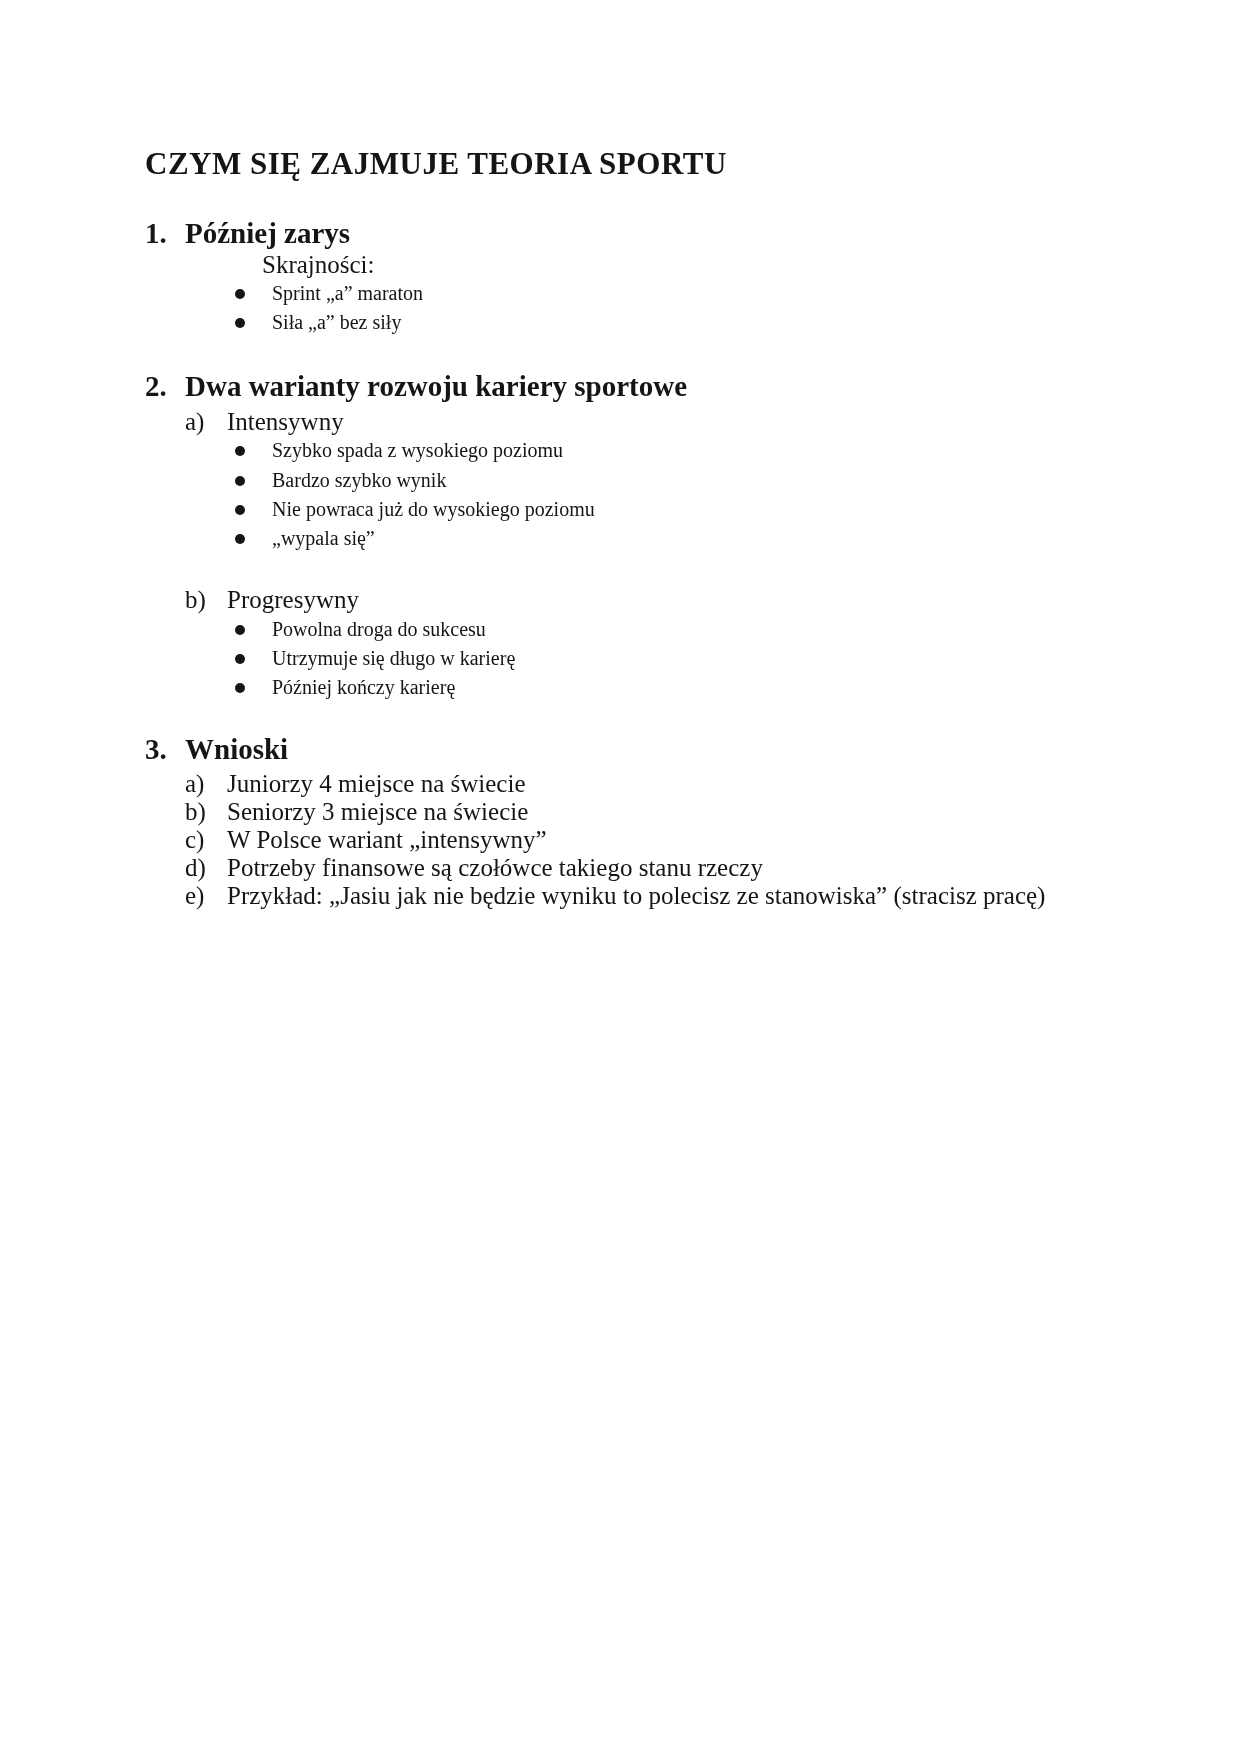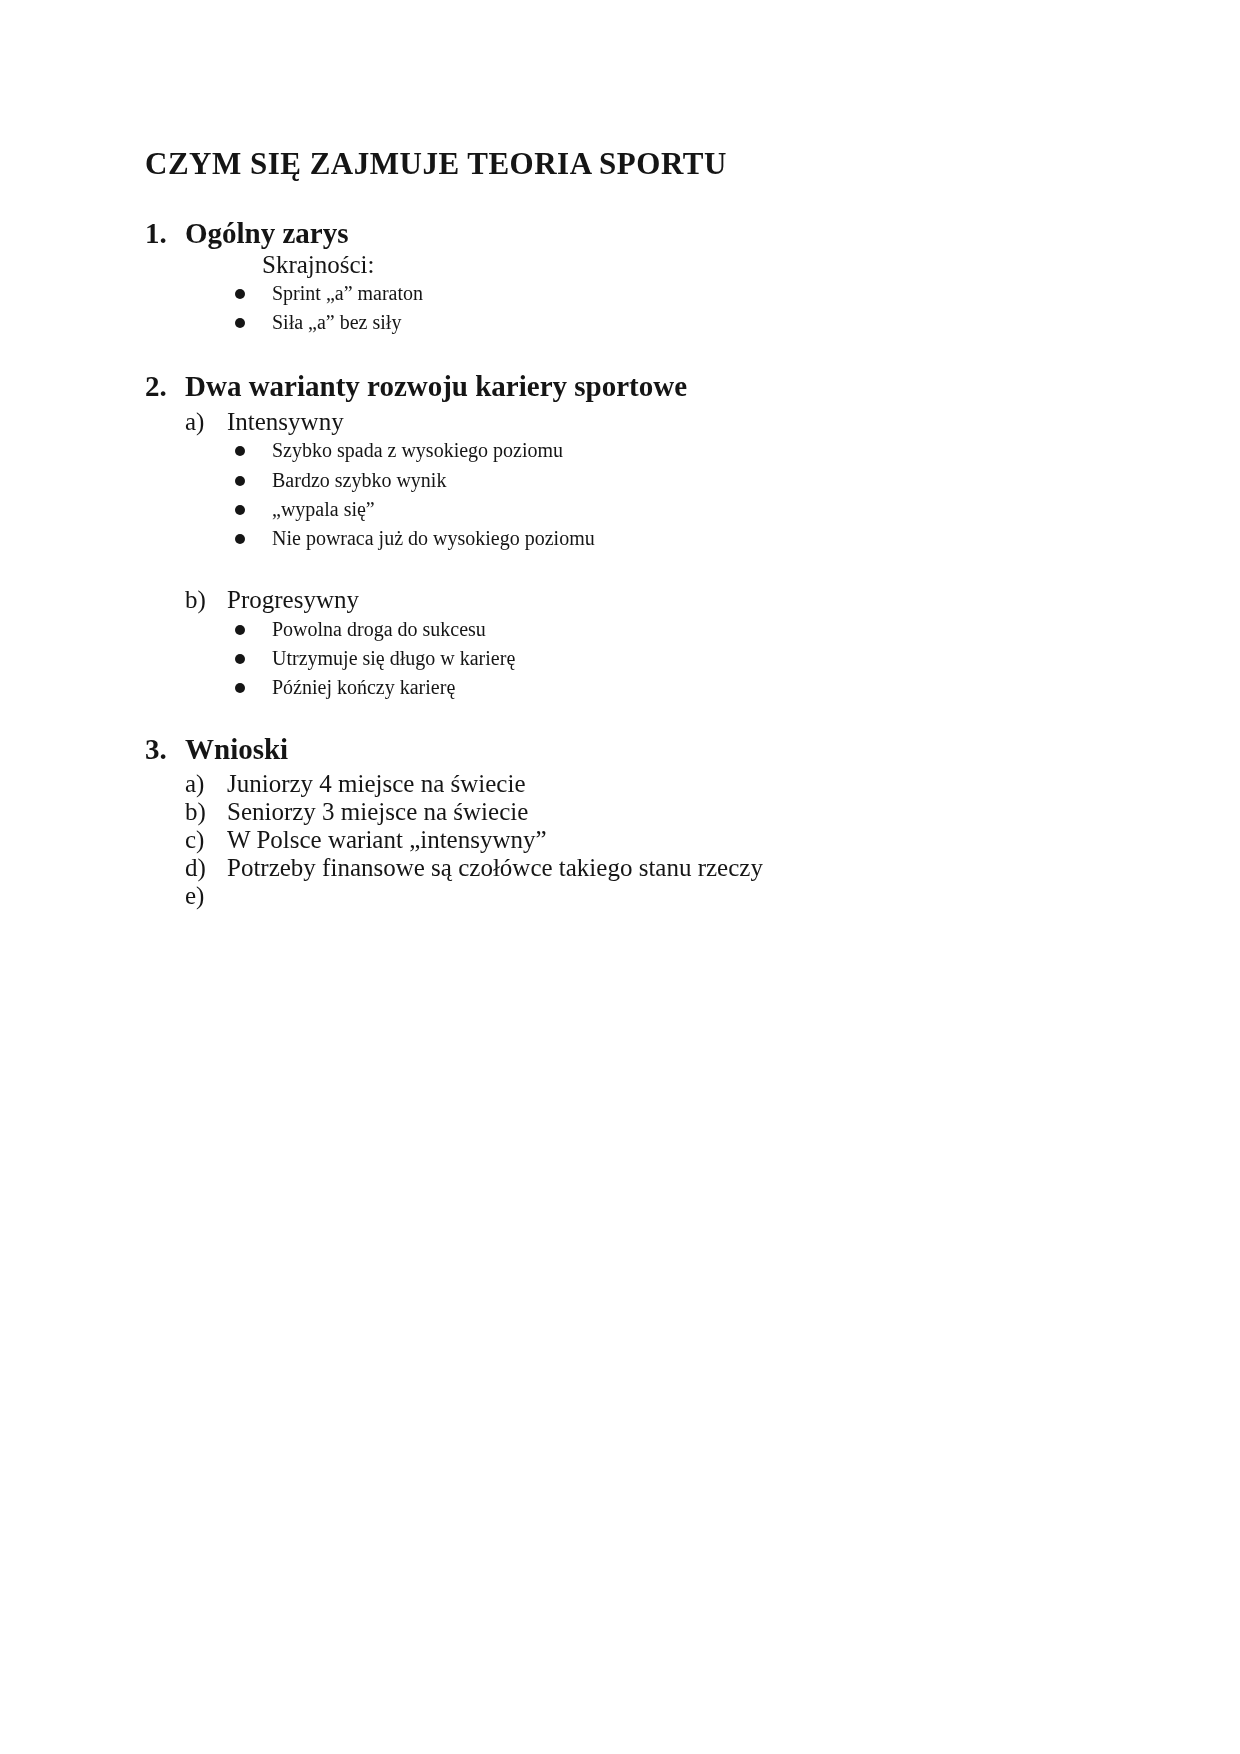--- a/index.html
+++ b/index.html
@@ -84,21 +84,21 @@
 </head>
 <body>
 
 <div class="page">
 
   <h1 class="doc-title">CZYM SIĘ ZAJMUJE TEORIA SPORTU</h1>
 
   <div class="section section-1 group-gap-a">
     <div class="section-heading-row">
       <span class="num-cell">1.</span>
-      <span>Ogólny zarys</span>
+      <span>Później zarys</span>
     </div>
     <div class="body-line intro-line">Skrajności:</div>
     <div class="bullet-row">
       <span class="dot-cell">
           <span class="dot"></span>
         </span>
       <span>Sprint „a” maraton</span>
     </div>
     <div class="bullet-row">
       <span class="dot-cell">
@@ -127,27 +127,27 @@
     <div class="bullet-row first">
       <span class="dot-cell">
           <span class="dot"></span>
         </span>
       <span>Bardzo szybko wynik</span>
     </div>
     <div class="bullet-row">
       <span class="dot-cell">
           <span class="dot"></span>
         </span>
-      <span>„wypala się”</span>
+      <span>Nie powraca już do wysokiego poziomu</span>
     </div>
     <div class="bullet-row">
       <span class="dot-cell">
           <span class="dot"></span>
         </span>
-      <span>Nie powraca już do wysokiego poziomu</span>
+      <span>„wypala się”</span>
     </div>
 
     <div class="lettered-row sub-gap">
       <span class="letter-cell">b)</span>
       <span>Progresywny</span>
     </div>
     <div class="bullet-row first">
       <span class="dot-cell">
           <span class="dot"></span>
         </span>
@@ -183,16 +183,17 @@
     <div class="lettered-row">
       <span class="letter-cell">c)</span>
       <span>W Polsce wariant „intensywny”</span>
     </div>
     <div class="lettered-row">
       <span class="letter-cell">d)</span>
       <span>Potrzeby finansowe są czołówce takiego stanu rzeczy</span>
     </div>
     <div class="lettered-row">
       <span class="letter-cell">e)</span>
+      <span>Przykład: „Jasiu jak nie będzie wyniku to polecisz ze stanowiska” (stracisz pracę)</span>
     </div>
   </div>
 
 </div>
 
 </body></html>

